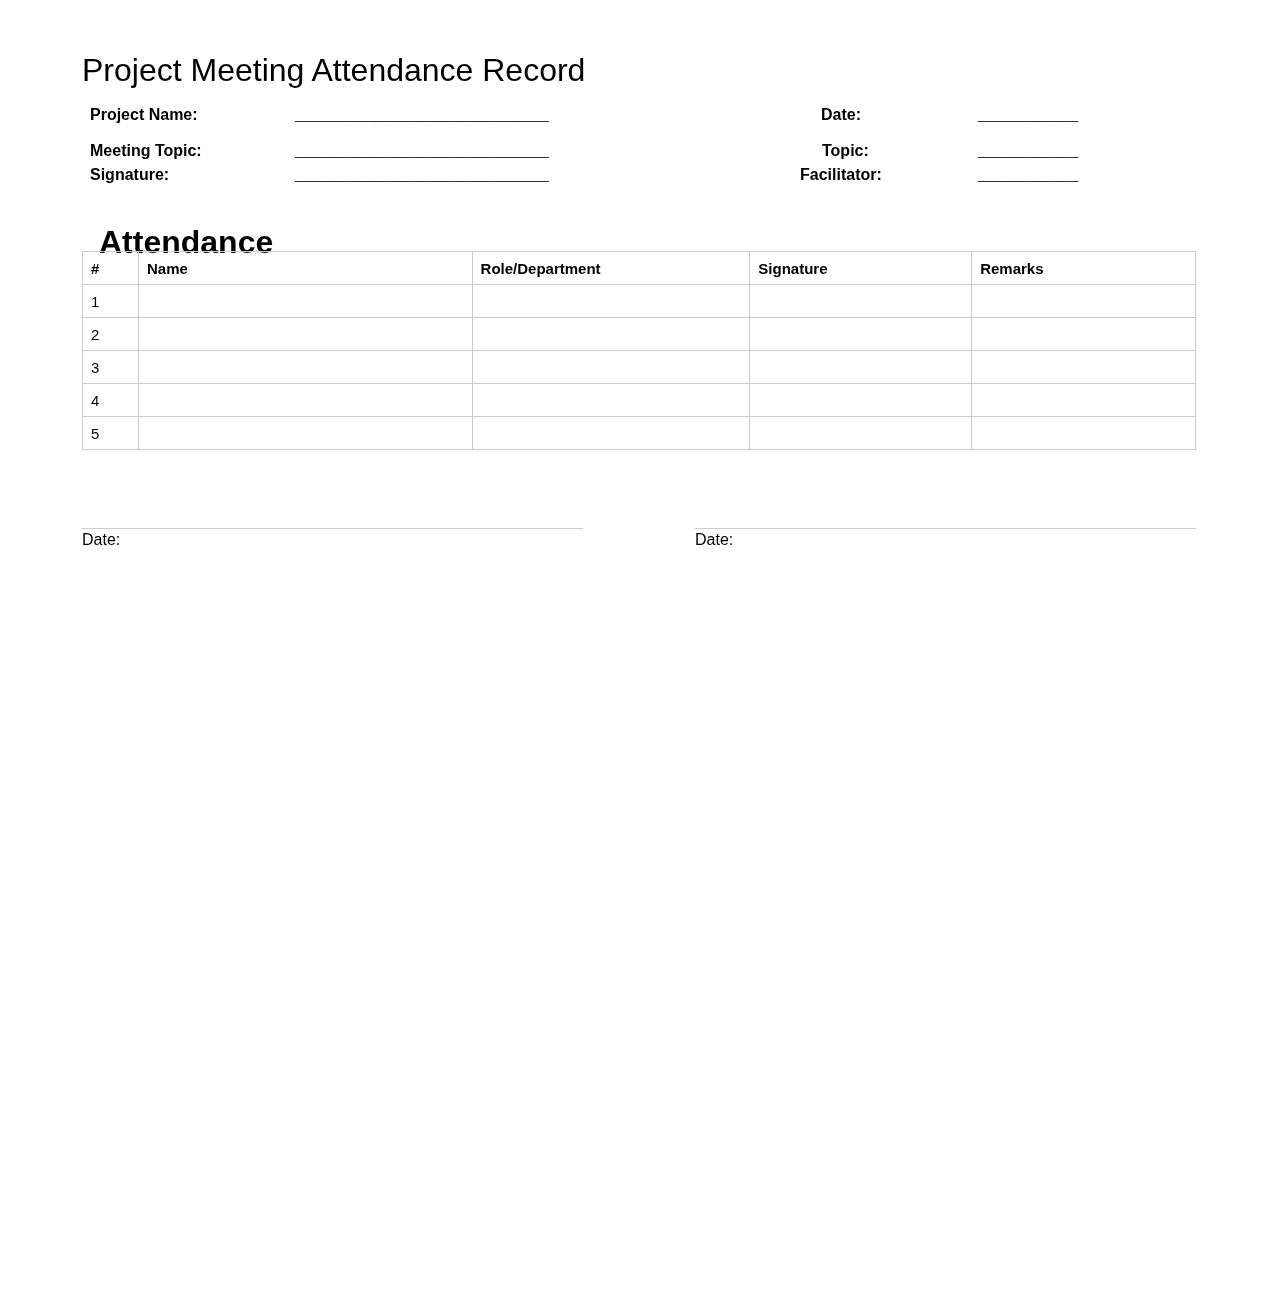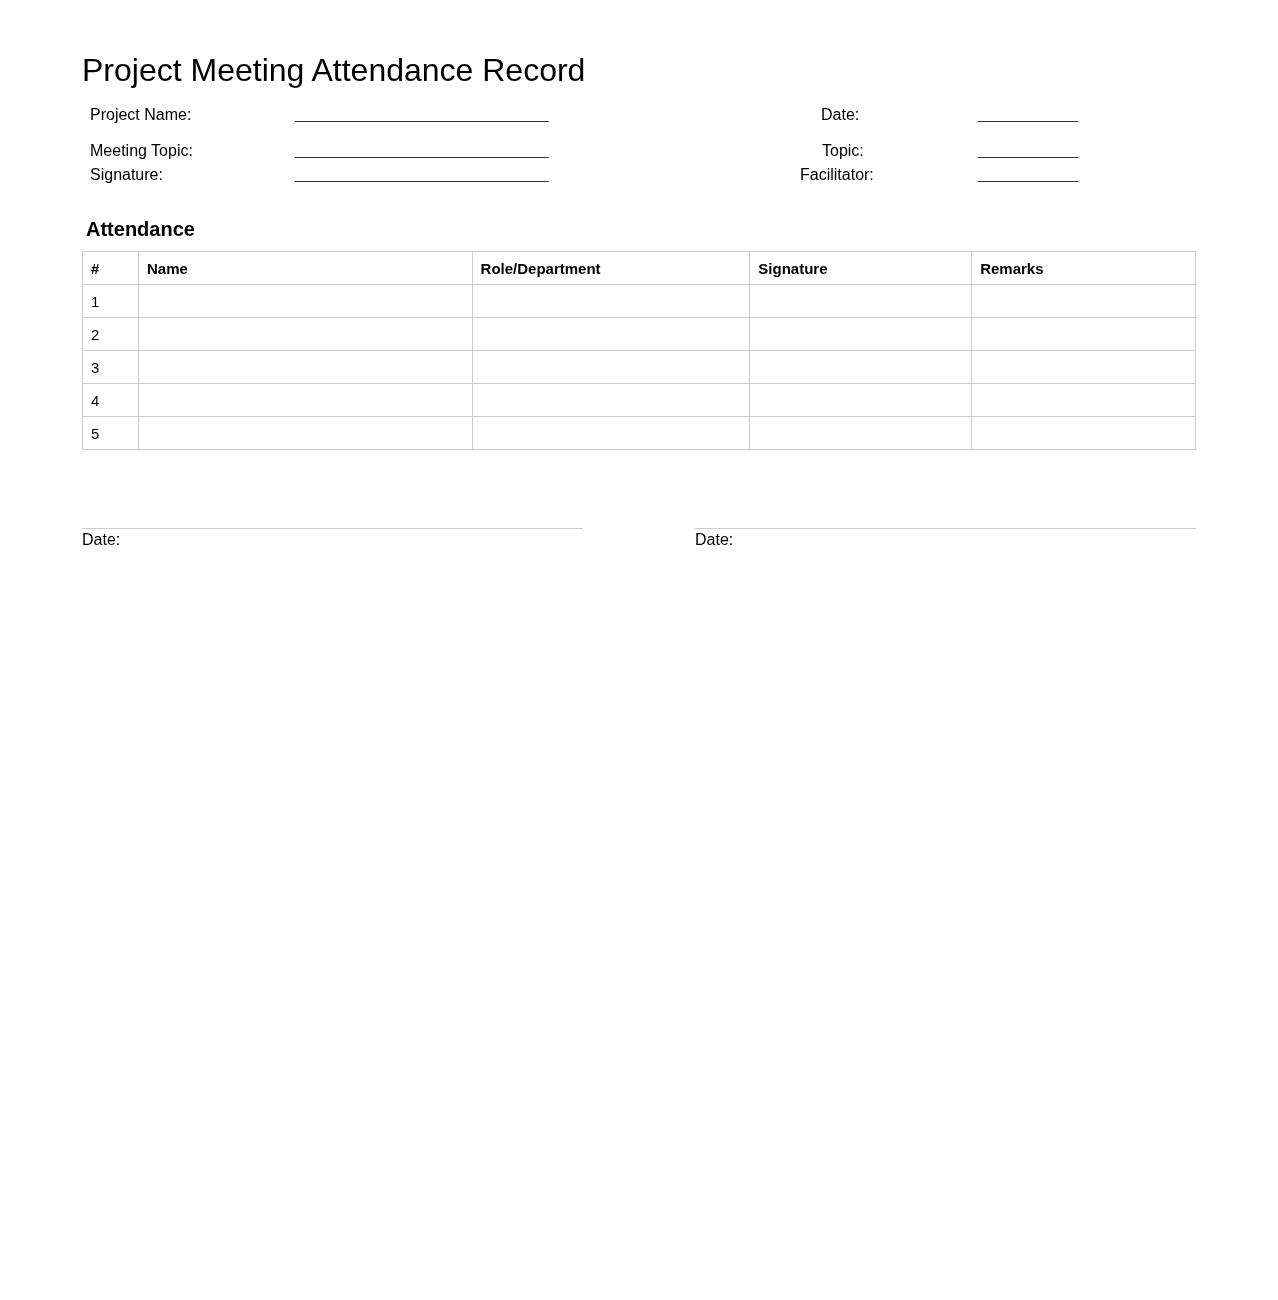--- a/index.html
+++ b/index.html
@@ -1,23 +1,23 @@
 <!DOCTYPE html>
 <html><head>
 <meta charset="utf-8">
 <style>
   html, body { margin:0; padding:0; background:#fff; }
   body { width:1278px; height:1300px; position:relative; font-family:"Liberation Sans", sans-serif; color:#000; }
   .page { position:absolute; left:82px; top:0; width:1114px; }
   h1 { position:absolute; left:0; top:50px; margin:0; font-size:32px; font-weight:normal; line-height:40px; white-space:nowrap; }
   .info { position:absolute; top:104px; left:8px; width:1106px; }
   .row { position:absolute; height:30px; width:100%; }
-  .lbl { position:absolute; font-size:16px; font-weight:normal; line-height:22px; white-space:nowrap; }
+  .lbl { position:absolute; font-size:16px; font-weight:bold; line-height:22px; white-space:nowrap; }
   .blank { position:absolute; font-size:12px; line-height:22px; white-space:nowrap; }
-  h2 { position:absolute; left:0; top:210px; margin:4px; font-size:20px; font-weight:bold; line-height:30px; }
+  h2 { position:absolute; left:0; top:210px; margin:17px; font-size:32px; font-weight:bold; line-height:30px; }
   table { position:absolute; left:0; top:251px; width:1114px; border-collapse:collapse; }
   th, td { border:1px solid #cccccc; height:33px; padding:0 8px; font-size:15px; text-align:left; vertical-align:middle; box-sizing:border-box; }
   th { font-weight:bold; }
   .sig { position:absolute; top:528px; width:501px; border-top:1px solid #cccccc; }
   .sig span { display:block; font-size:16px; line-height:20px; margin-top:1px; }
 </style>
 </head>
 <body>
 
 <div class="page">

